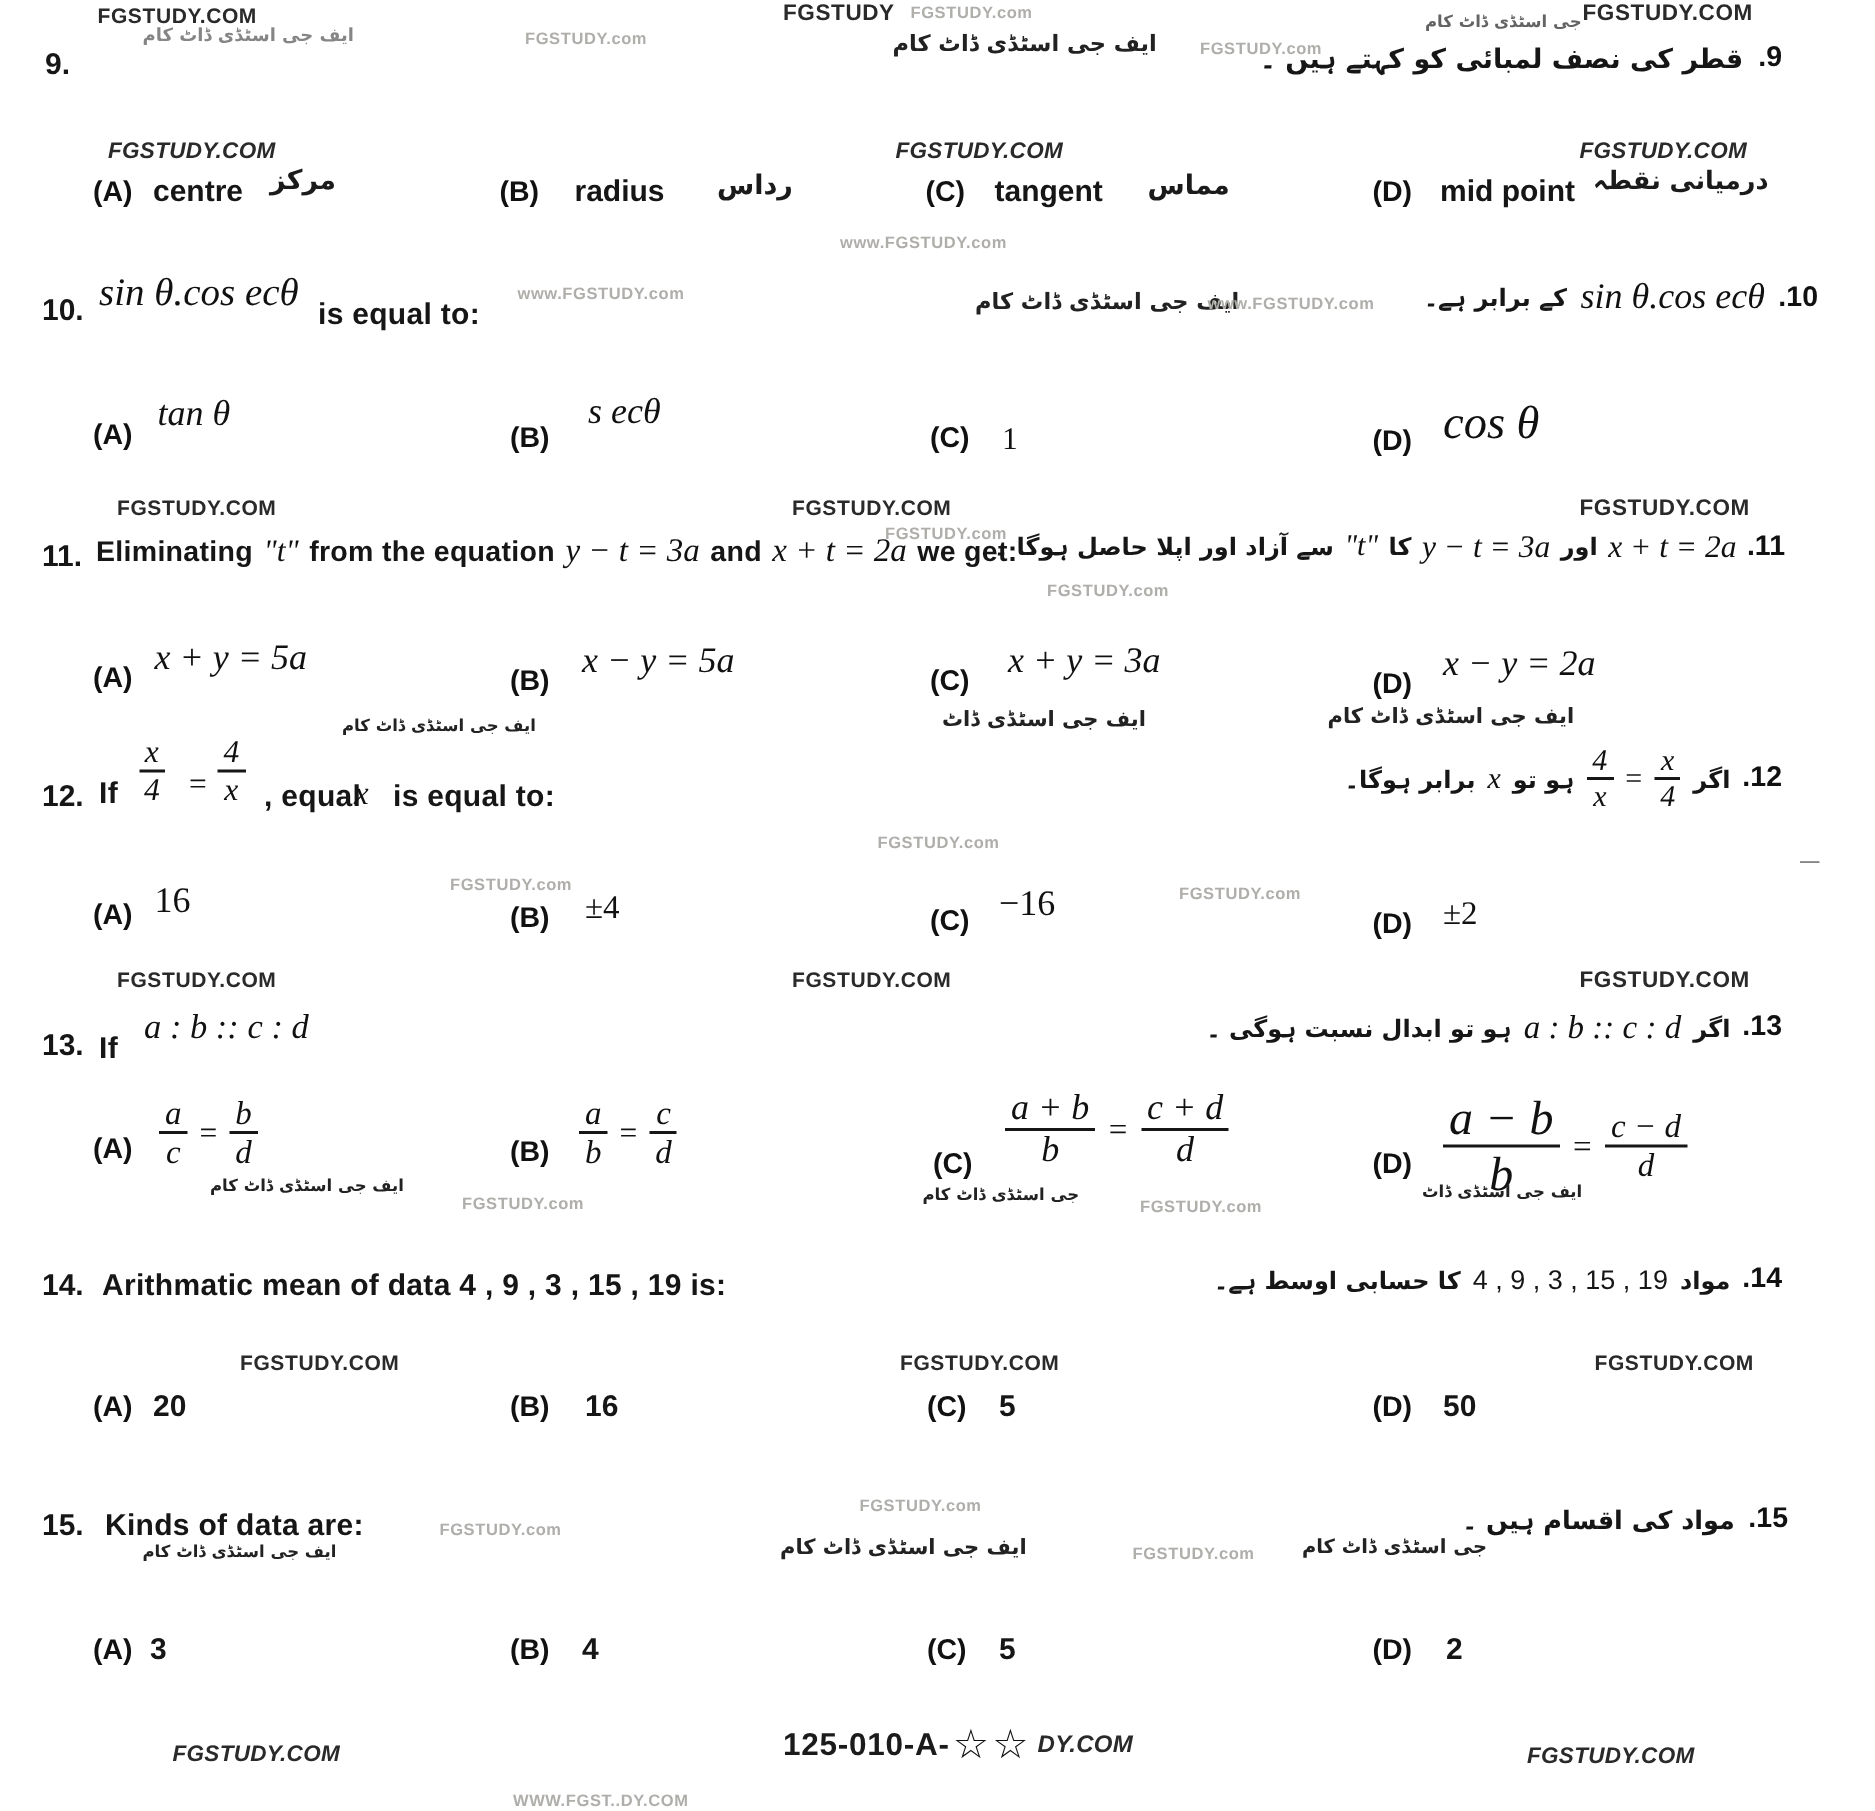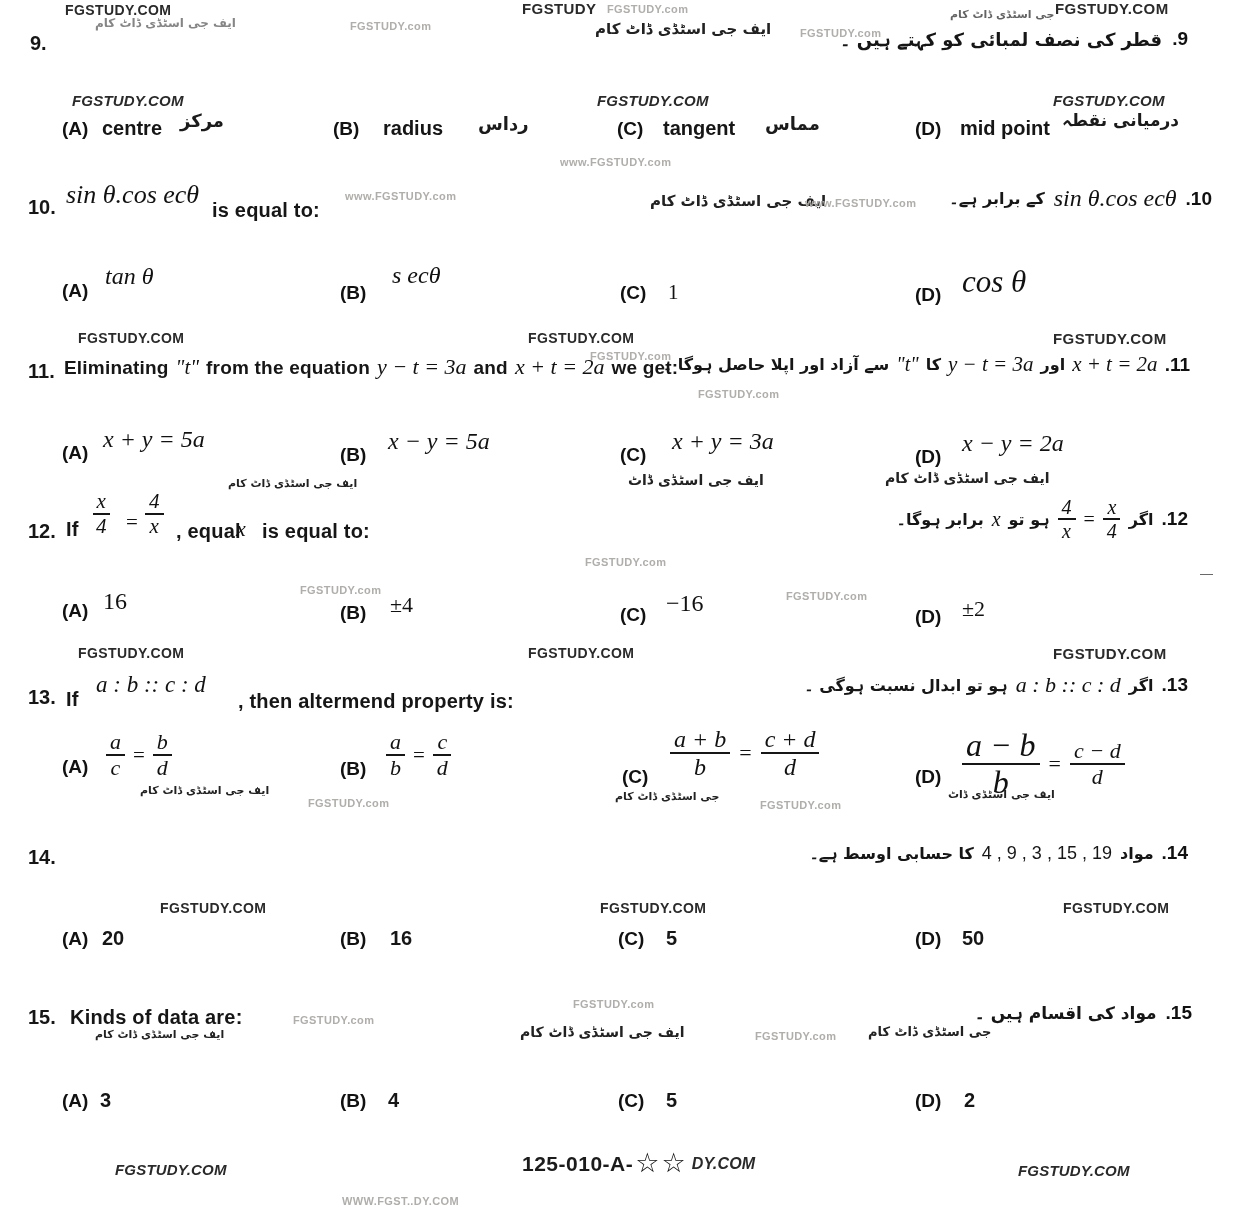--- a/index.html
+++ b/index.html
@@ -182,21 +182,20 @@
   <div class="abs lbl" style="left:915px;top:606px">(D)</div>
   <div class="abs mathv" style="left:962px;top:596px;font-size:22px">±2</div>
 
   <div class="abs wm" style="left:78px;top:645px;font-size:14px">FGSTUDY.COM</div>
   <div class="abs wm" style="left:528px;top:645px;font-size:14px">FGSTUDY.COM</div>
   <div class="abs wm" style="left:1053px;top:645px;font-size:15px">FGSTUDY.COM</div>
 
   <div class="abs qno" style="left:28px;top:686px">13.</div>
   <div class="abs qen" style="left:66px;top:688px">If</div>
   <div class="abs math" style="left:96px;top:672px;font-size:23px">a : b :: c : d</div>
-  <div class="abs qen" style="left:238px;top:690px">, then altermend property is:</div>
   <div class="abs rtlrow" style="right:62px;top:672px;gap:8px">
     <span class="rno" dir="ltr">.13</span>
     <span class="uq">اگر</span>
     <span class="math" dir="ltr" style="font-size:22px">a : b :: c : d</span>
     <span class="uq">ہو تو ابدال نسبت ہوگی ۔</span>
   </div>
 
   <div class="abs lbl" style="left:62px;top:756px">(A)</div>
   <div class="abs ltrrow" style="left:106px;top:730px;gap:8px;align-items:center">
     <span class="math" style="font-size:22px"><span class="frac">
@@ -248,20 +247,21 @@
         </span></span>
     <span class="mathv" style="font-size:22px">=</span>
     <span class="math" style="font-size:22px"><span class="frac">
           <span class="n">c − d</span>
           <span class="d">d</span>
         </span></span>
   </div>
   <div class="abs uwm" style="left:948px;top:788px;font-size:11px">ایف جی اسٹڈی ڈاٹ</div>
 
   <div class="abs qno" style="left:28px;top:846px">14.</div>
+  <div class="abs qen" style="left:68px;top:846px">Arithmatic mean of data  4 , 9 , 3 , 15 , 19 is:</div>
   <div class="abs rtlrow" style="right:62px;top:842px;gap:8px">
     <span class="rno" dir="ltr">.14</span>
     <span class="uq">مواد</span>
     <span dir="ltr" style="font-weight:normal;font-size:18px;color:#161616">4 , 9 , 3 , 15 , 19</span>
     <span class="uq">کا حسابی اوسط ہے۔</span>
   </div>
 
   <div class="abs wm" style="left:160px;top:900px;font-size:14px">FGSTUDY.COM</div>
   <div class="abs wm" style="left:600px;top:900px;font-size:14px">FGSTUDY.COM</div>
   <div class="abs wm" style="left:1063px;top:900px;font-size:14px">FGSTUDY.COM</div>

